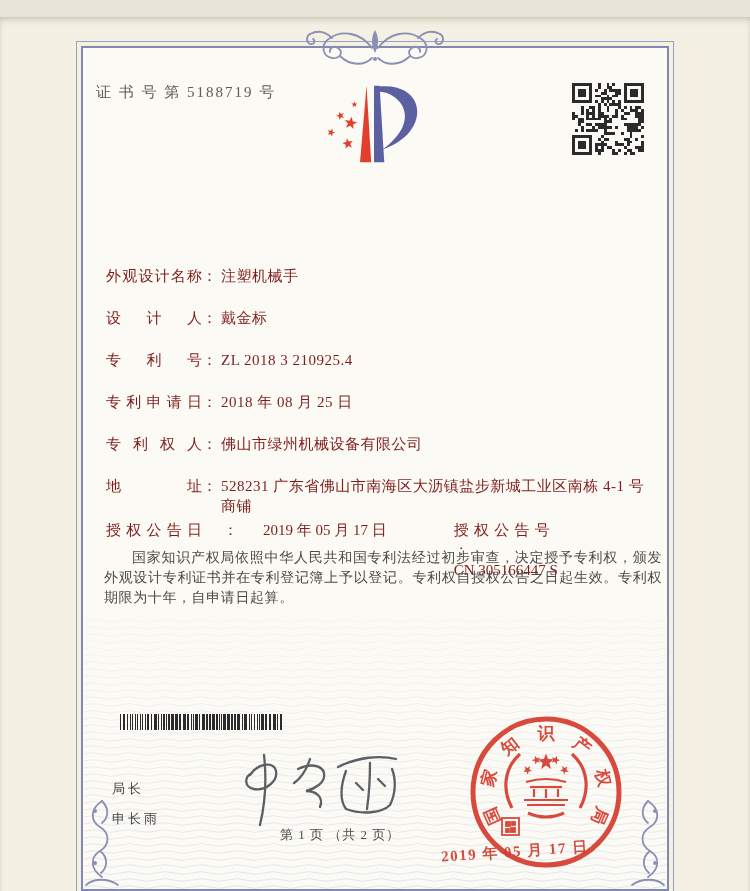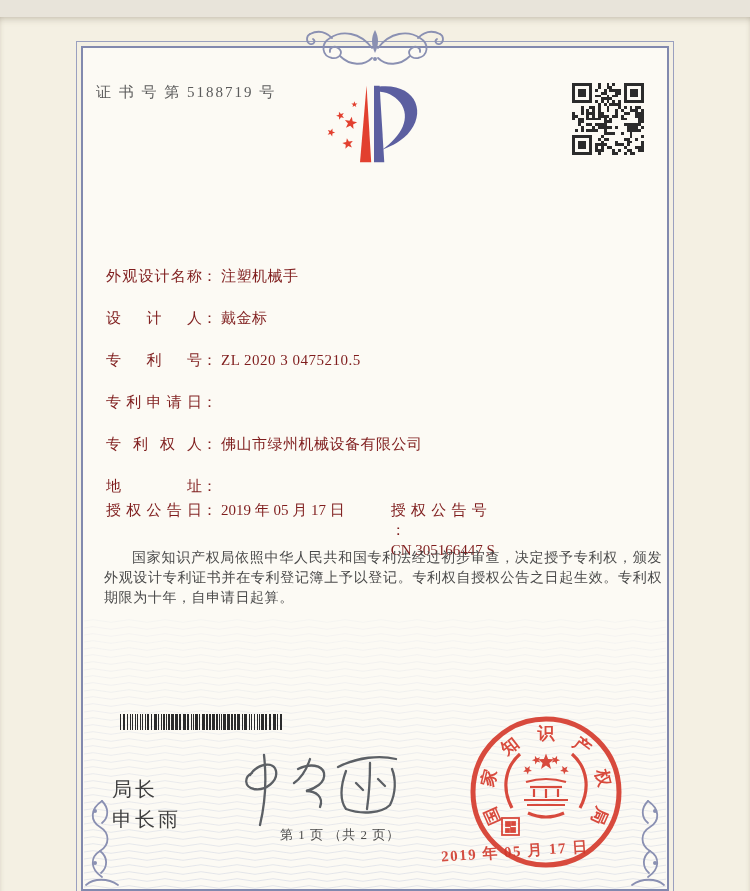--- a/index.html
+++ b/index.html
@@ -21,26 +21,26 @@
   .cert-no{position:absolute;left:96px;top:66px;font-size:15px;color:#5b5b5b;letter-spacing:2px;}
   .logo{position:absolute;left:318px;top:60px;width:112px;height:96px;}
   .qr{position:absolute;left:572px;top:66px;width:72px;height:72px;}
   .title{position:absolute;left:0;right:0;top:176px;text-align:center;font-size:35px;font-weight:700;letter-spacing:9px;color:#3b3b3b;}
   .fields{position:absolute;left:106px;right:98px;top:249px;font-size:15px;color:#7f1d1d;}
   .frow{display:flex;line-height:20px;margin-bottom:22px;align-items:flex-start;}
   .frow.addr{margin-bottom:4px;}
   .flabel{display:inline-block;width:96px;text-align:justify;text-align-last:justify;flex:none;}
   .fcolon{flex:none;margin-right:4px;}
   .fvalue{flex:1;letter-spacing:.5px;}
-  .grant{display:flex;line-height:20px;}
+  .grant{display:flex;line-height:20px;gap:21px;}
   .gpair2{margin-left:46px;display:flex;flex-direction:column;}
   .paras{position:absolute;left:104px;right:88px;top:531px;}
   .paras p{font-size:14px;line-height:20px;color:#4a4a4a;text-indent:2em;text-align:justify;letter-spacing:.6px;}
   .barcode{position:absolute;left:120px;top:697px;width:166px;height:16px;}
-  .director{position:absolute;left:112px;top:757px;font-size:20px;color:#3f3f3f;letter-spacing:3px;line-height:30px;}
+  .director{position:absolute;left:112px;top:757px;font-size:13px;color:#3f3f3f;letter-spacing:3px;line-height:30px;}
   .signature{position:absolute;left:222px;top:728px;width:182px;height:86px;}
   .seal{position:absolute;left:466px;top:695px;width:160px;height:160px;opacity:.9;}
   .seal-ch{font-size:17px;font-weight:700;fill:#d5382a;text-anchor:middle;dominant-baseline:middle;font-family:"Liberation Serif","DejaVu Serif",serif;}
   .seal-date{position:absolute;left:441px;top:825px;width:160px;font-size:15px;color:#cf3629;letter-spacing:1.5px;transform:rotate(-4deg);opacity:.88;font-weight:600;}
   .footer{position:absolute;left:240px;top:809px;width:200px;text-align:center;font-size:13px;color:#4c4c4c;letter-spacing:1px;}
 </style>
 </head>
 <body>
 
 <div class="page">
@@ -449,34 +449,36 @@
       <span class="fvalue">注塑机械手</span>
     </div>
     <div class="frow">
       <span class="flabel">设计人</span>
         <span class="fcolon">：</span>
       <span class="fvalue">戴金标</span>
     </div>
     <div class="frow">
       <span class="flabel">专利号</span>
         <span class="fcolon">：</span>
-      <span class="fvalue">ZL 2020 3 0475210.5</span>
+      <span class="fvalue">ZL 2018 3 210925.4</span>
     </div>
     <div class="frow">
       <span class="flabel">专利申请日</span>
         <span class="fcolon">：</span>
+      <span class="fvalue">2018 年 08 月 25 日</span>
     </div>
     <div class="frow">
       <span class="flabel">专利权人</span>
         <span class="fcolon">：</span>
       <span class="fvalue">佛山市绿州机械设备有限公司</span>
     </div>
     <div class="frow addr">
       <span class="flabel">地址</span>
         <span class="fcolon">：</span>
+      <span class="fvalue" style="max-width:432px;">528231 广东省佛山市南海区大沥镇盐步新城工业区南栋 4-1 号商铺</span>
     </div>
     <div class="grant">
       <span class="flabel">授权公告日</span>
         <span class="fcolon">：</span>
       <span>2019 年 05 月 17 日</span>
       <span class="gpair2">
         <span class="flabel">授权公告号</span>
           <span class="fcolon">：</span>
         <span>CN 305166447 S</span>
       </span>

